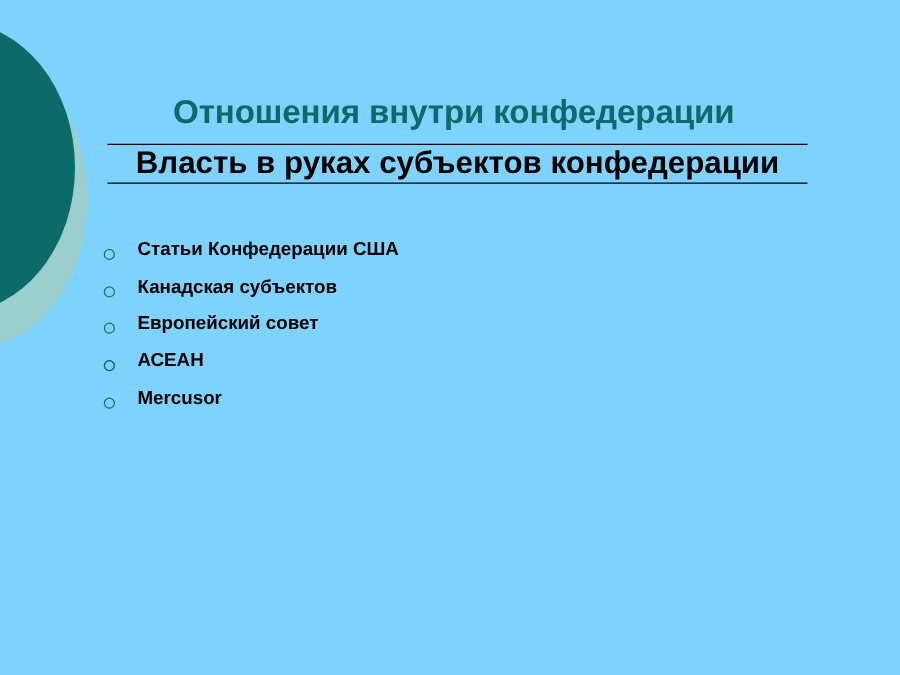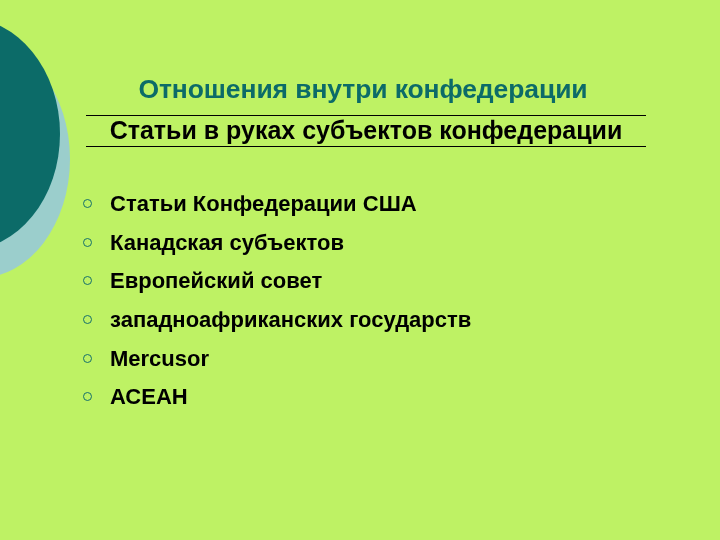--- a/index.html
+++ b/index.html
@@ -11,21 +11,21 @@
     height: 540px;
     background: #ffffff;
     font-family: "Liberation Sans", sans-serif;
     overflow: hidden;
   }
 
   .slide {
     position: relative;
     width: 720px;
     height: 540px;
-    background: #bef264;
+    background: #7dd3fc;
     overflow: hidden;
   }
 
   
   .deco-circle-light {
     position: absolute;
     left: -112px;
     top: 40px;
     width: 182px;
     height: 238px;
@@ -93,21 +93,21 @@
     list-style: none;
     margin: 0;
     padding: 0;
   }
 
   .bullet-item {
     position: relative;
     padding-left: 28px;
     margin-bottom: 10.5px;
     color: #000000;
-    font-size: 22px;
+    font-size: 15px;
     font-weight: bold;
     line-height: 1.28;
   }
 
   .bullet-marker {
     position: absolute;
     left: 1px;
     top: 9px;
     width: 9px;
     height: 9px;
@@ -126,45 +126,44 @@
 </head>
 <body>
 
 <div class="slide">
 
   <div class="deco-circle-light"></div>
   <div class="deco-circle-dark"></div>
 
   <div class="heading-block">
     <div class="slide-title">Отношения внутри конфедерации</div>
-    <div class="slide-subtitle">Статьи в руках субъектов конфедерации</div>
+    <div class="slide-subtitle">Власть в руках субъектов конфедерации</div>
   </div>
 
   <ul class="bullet-list">
     <li class="bullet-item">
       <span class="bullet-marker"></span>
       <span class="bullet-text">Статьи Конфедерации США</span>
     </li>
     <li class="bullet-item">
       <span class="bullet-marker"></span>
       <span class="bullet-text">Канадская субъектов</span>
     </li>
     <li class="bullet-item">
       <span class="bullet-marker"></span>
       <span class="bullet-text">Европейский совет</span>
     </li>
     <li class="bullet-item">
       <span class="bullet-marker"></span>
       <span class="bullet-text">
-        <span class="wrap-line">западноафриканских государств</span>
       </span>
     </li>
     <li class="bullet-item">
       <span class="bullet-marker"></span>
-      <span class="bullet-text">Mercusor</span>
+      <span class="bullet-text">АСЕАН</span>
     </li>
     <li class="bullet-item">
       <span class="bullet-marker"></span>
-      <span class="bullet-text">АСЕАН</span>
+      <span class="bullet-text">Mercusor</span>
     </li>
   </ul>
 
 </div>
 
 </body></html>

